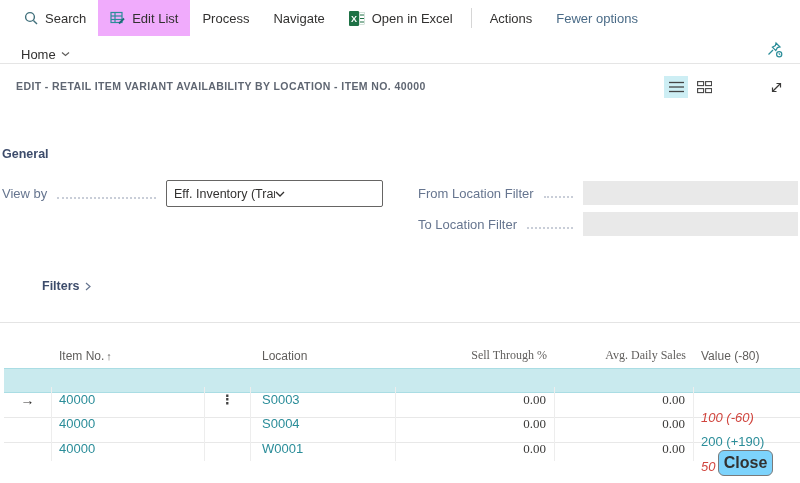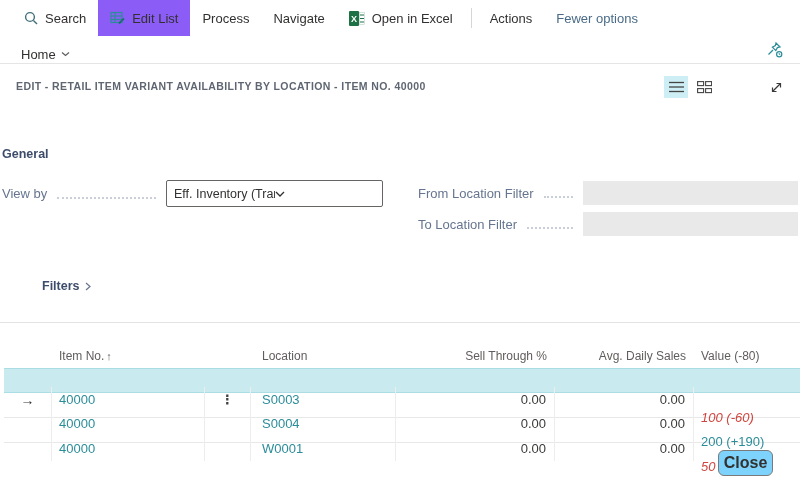--- a/index.html
+++ b/index.html
@@ -5,21 +5,21 @@
   * { margin:0; padding:0; box-sizing:border-box; }
   html,body { background:#fff; }
   body { font-family:"Liberation Sans","DejaVu Sans",sans-serif; color:#323130; }
   .page { position:relative; width:800px; height:483px; background:#fff; overflow:hidden; }
 
   
   .actionbar { position:absolute; top:0; left:0; width:800px; height:36px;
     display:flex; align-items:stretch; padding-left:12px; }
   .ab-item { display:flex; align-items:center; gap:7px; padding:18px 12px;
     font-size:13px; color:#323130; cursor:pointer; white-space:nowrap; }
-  .ab-item.selected { background:#8b5cf6; }
+  .ab-item.selected { background:#f0abfc; }
   .ab-item.fewer { color:#4a6b87; }
   .ab-divider { width:1px; background:#d6d6d6; margin:8px 6px; }
 
   
   .homerow { position:absolute; top:36px; left:0; width:800px; height:28px;
     border-bottom:1px solid #e5e5e5; display:flex; align-items:center; }
   .home { display:flex; align-items:center; gap:5px; margin-left:21px;
     font-size:13px; color:#323130; cursor:pointer;margin-top:9px; }
   .pin { position:absolute; right:16px; top:5px; cursor:pointer; }
 
@@ -58,21 +58,21 @@
   .tbl { position:absolute; left:4px; top:343px; width:797px; font-size:13px; }
   .trow, .thead { display:grid; grid-template-columns:48px 153px 46px 145px 159px 139px 107px;
     height:25px; align-items:center; }
   .thead { color:#605e5c; font-size:12px; }
   .trow { border-bottom:1px solid #e8e8e8; cursor:pointer; }
   .trow .c { height:25px; display:flex; align-items:center; border-right:1px solid #ededed; }
   .trow .c:last-child { border-right:none;margin-top:36px; }
   .trow.selected { background:#c9eaee; border-top:1px solid #aadde4; border-bottom:1px solid #aadde4; height:25px; }
   .c-item, .h-item { padding-left:7px; }
   .c-loc, .h-loc { padding-left:11px; }
-  .c-num, .h-num { justify-content:flex-end; text-align:right; padding-right:8px; }
+  .c-num, .h-num { justify-content:flex-end; text-align:right; padding-right:8px;font-family:Liberation Serif, serif; }
   .h-num { display:flex; align-items:center; }
   .c-val, .h-val { padding-left:7px; }
   .c-sel { justify-content:center; color:#323130; font-size:14px; }
   .c-el { justify-content:center; color:#404040; font-size:13px; font-weight:700; letter-spacing:0; }
   .link { color:#2b8d99; }
   .c-num { color:#3b3a39; }
   .negative { color:#d0453e; font-style:italic; }
   .positive { color:#2b8d99; }
   .sortarrow { font-size:11px; margin-left:2px; color:#605e5c; }
   .thead > div { display:flex; align-items:center; }

